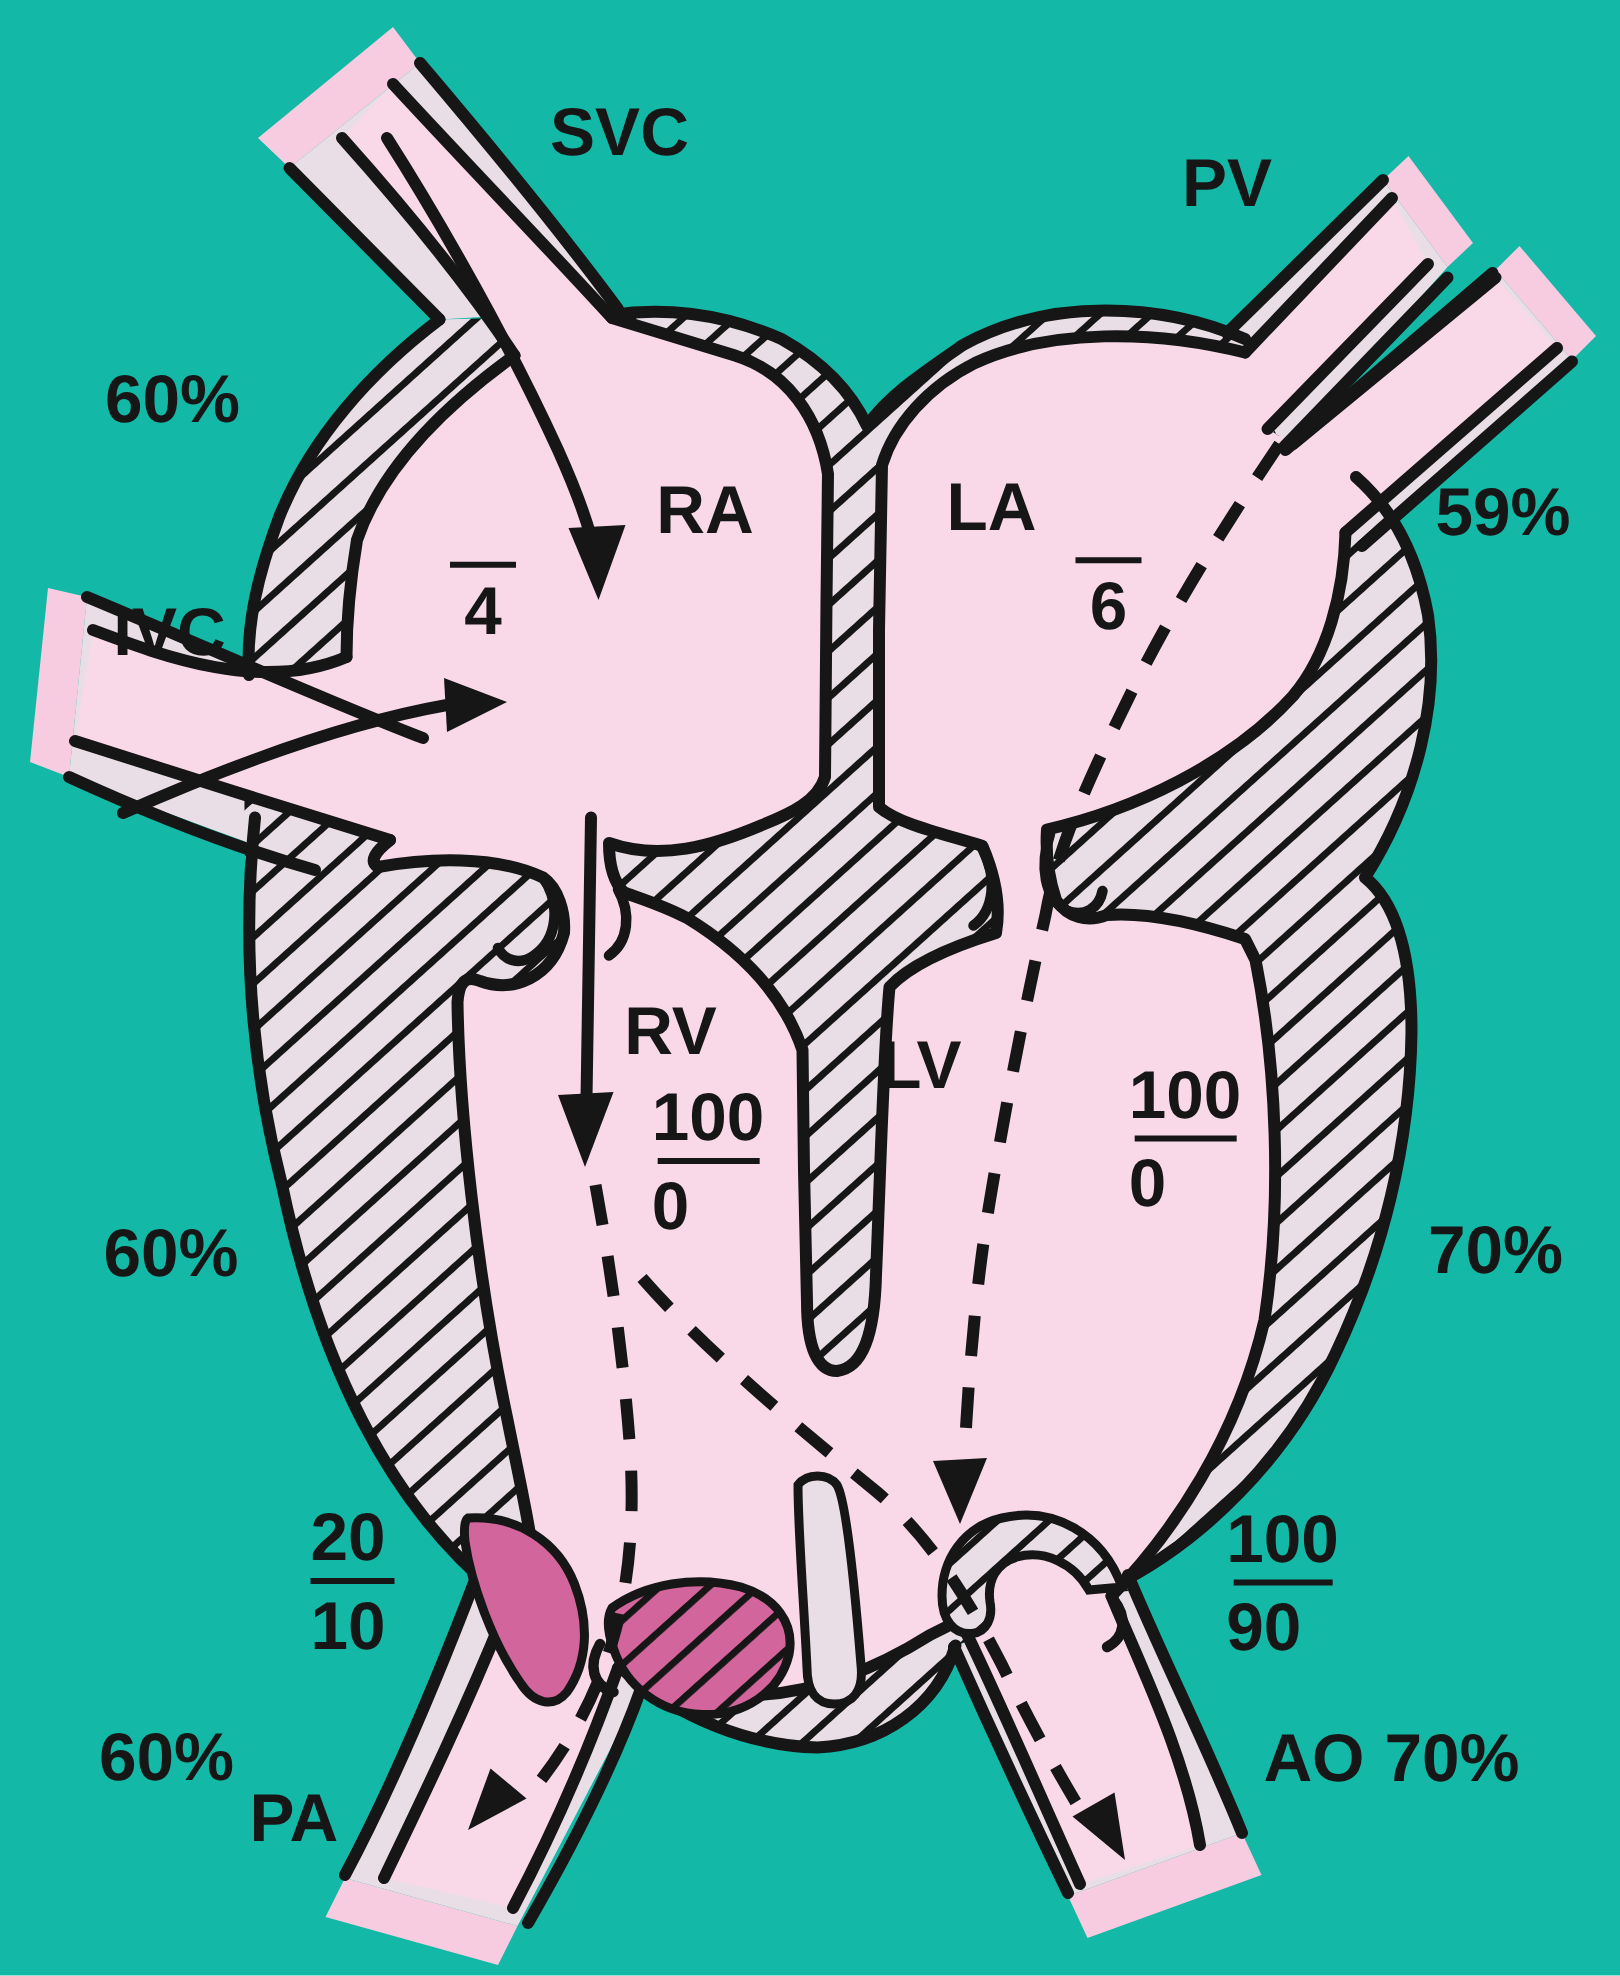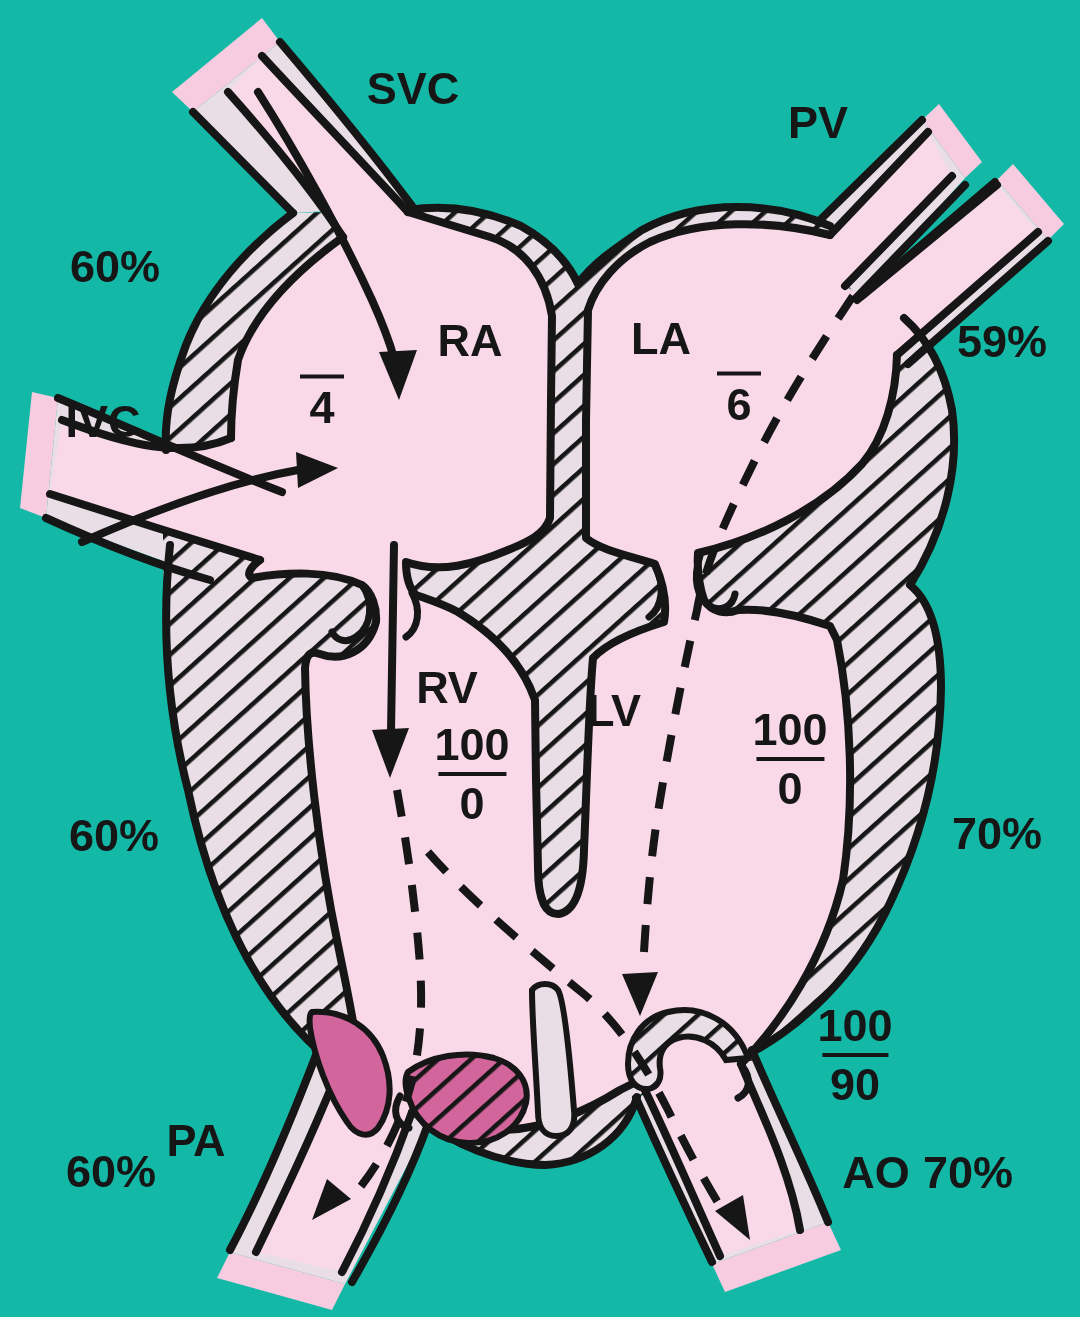--- a/index.html
+++ b/index.html
@@ -9,21 +9,21 @@
   }
   #heart-svg { position:absolute; left:0; top:0; }
   .lbl {
     position:absolute; transform:translate(-50%,-50%);
     font:bold 45px "Liberation Sans", sans-serif; color:#161616; white-space:nowrap;
     line-height:1;
   }
   .mean { position:absolute; transform:translate(-50%,-50%); text-align:center; }
   .mean .obar { height:4px; background:#161616; width:44px; margin:0 auto 6px auto; }
   .mean .val { font:bold 45px "Liberation Sans", sans-serif; color:#161616; line-height:1; }
-  .frac { position:absolute; transform:translate(-50%,-50%); text-align:center; }
+  .frac { position:absolute; transform:translate(-50%,-50%); }
   .frac .num, .frac .den { font:bold 45px "Liberation Sans", sans-serif; color:#161616; line-height:1; }
   .frac .fbar { height:4px; background:#161616; margin:5px auto; }
 </style>
 </head>
 <body>
 
 <div id="stage">
 
   <svg id="heart-svg" width="1080" height="1317" viewBox="0 0 1080 1317" xmlns="http://www.w3.org/2000/svg">
     <defs>
@@ -170,21 +170,21 @@
     <g fill="#161616" stroke="none">
       <polygon points="640,1016 622,974 658,972"></polygon>
       <polygon points="312,1220 351,1199 327,1179"></polygon>
       <polygon points="750,1240 743,1195 715,1211"></polygon>
     </g>
   </svg>
 
   <div class="lbl" style="left:413px;top:88px">SVC</div>
   <div class="lbl" style="left:818px;top:122px">PV</div>
   <div class="lbl" style="left:115px;top:266px">60%</div>
-  <div class="lbl" style="left:103px;top:421px">IVC</div>
+  <div class="lbl" style="left:113px;top:421px">IVC</div>
   <div class="lbl" style="left:470px;top:340px">RA</div>
   <div class="lbl" style="left:661px;top:338px">LA</div>
   <div class="lbl" style="left:1002px;top:341px">59%</div>
 
   <div class="mean" style="left:322px;top:402px">
     <div class="obar"></div>
     <div class="val">4</div>
   </div>
   <div class="mean" style="left:739px;top:399px">
     <div class="obar"></div>
@@ -201,24 +201,29 @@
   </div>
   <div class="frac" style="left:790px;top:759px">
     <div class="num">100</div>
     <div class="fbar" style="width:68px"></div>
     <div class="den">0</div>
   </div>
 
   <div class="lbl" style="left:114px;top:835px">60%</div>
   <div class="lbl" style="left:997px;top:833px">70%</div>
 
+  <div class="frac" style="left:235px;top:1054px">
+    <div class="num">20</div>
+    <div class="fbar" style="width:56px"></div>
+    <div class="den">10</div>
+  </div>
   <div class="frac" style="left:855px;top:1055px">
     <div class="num">100</div>
     <div class="fbar" style="width:66px"></div>
     <div class="den">90</div>
   </div>
 
   <div class="lbl" style="left:111px;top:1171px">60%</div>
-  <div class="lbl" style="left:196px;top:1140px">PA</div>
+  <div class="lbl" style="left:196px;top:1212px">PA</div>
   <div class="lbl" style="left:876px;top:1172px">AO</div>
   <div class="lbl" style="left:968px;top:1172px">70%</div>
 
 </div>
 
 </body></html>

